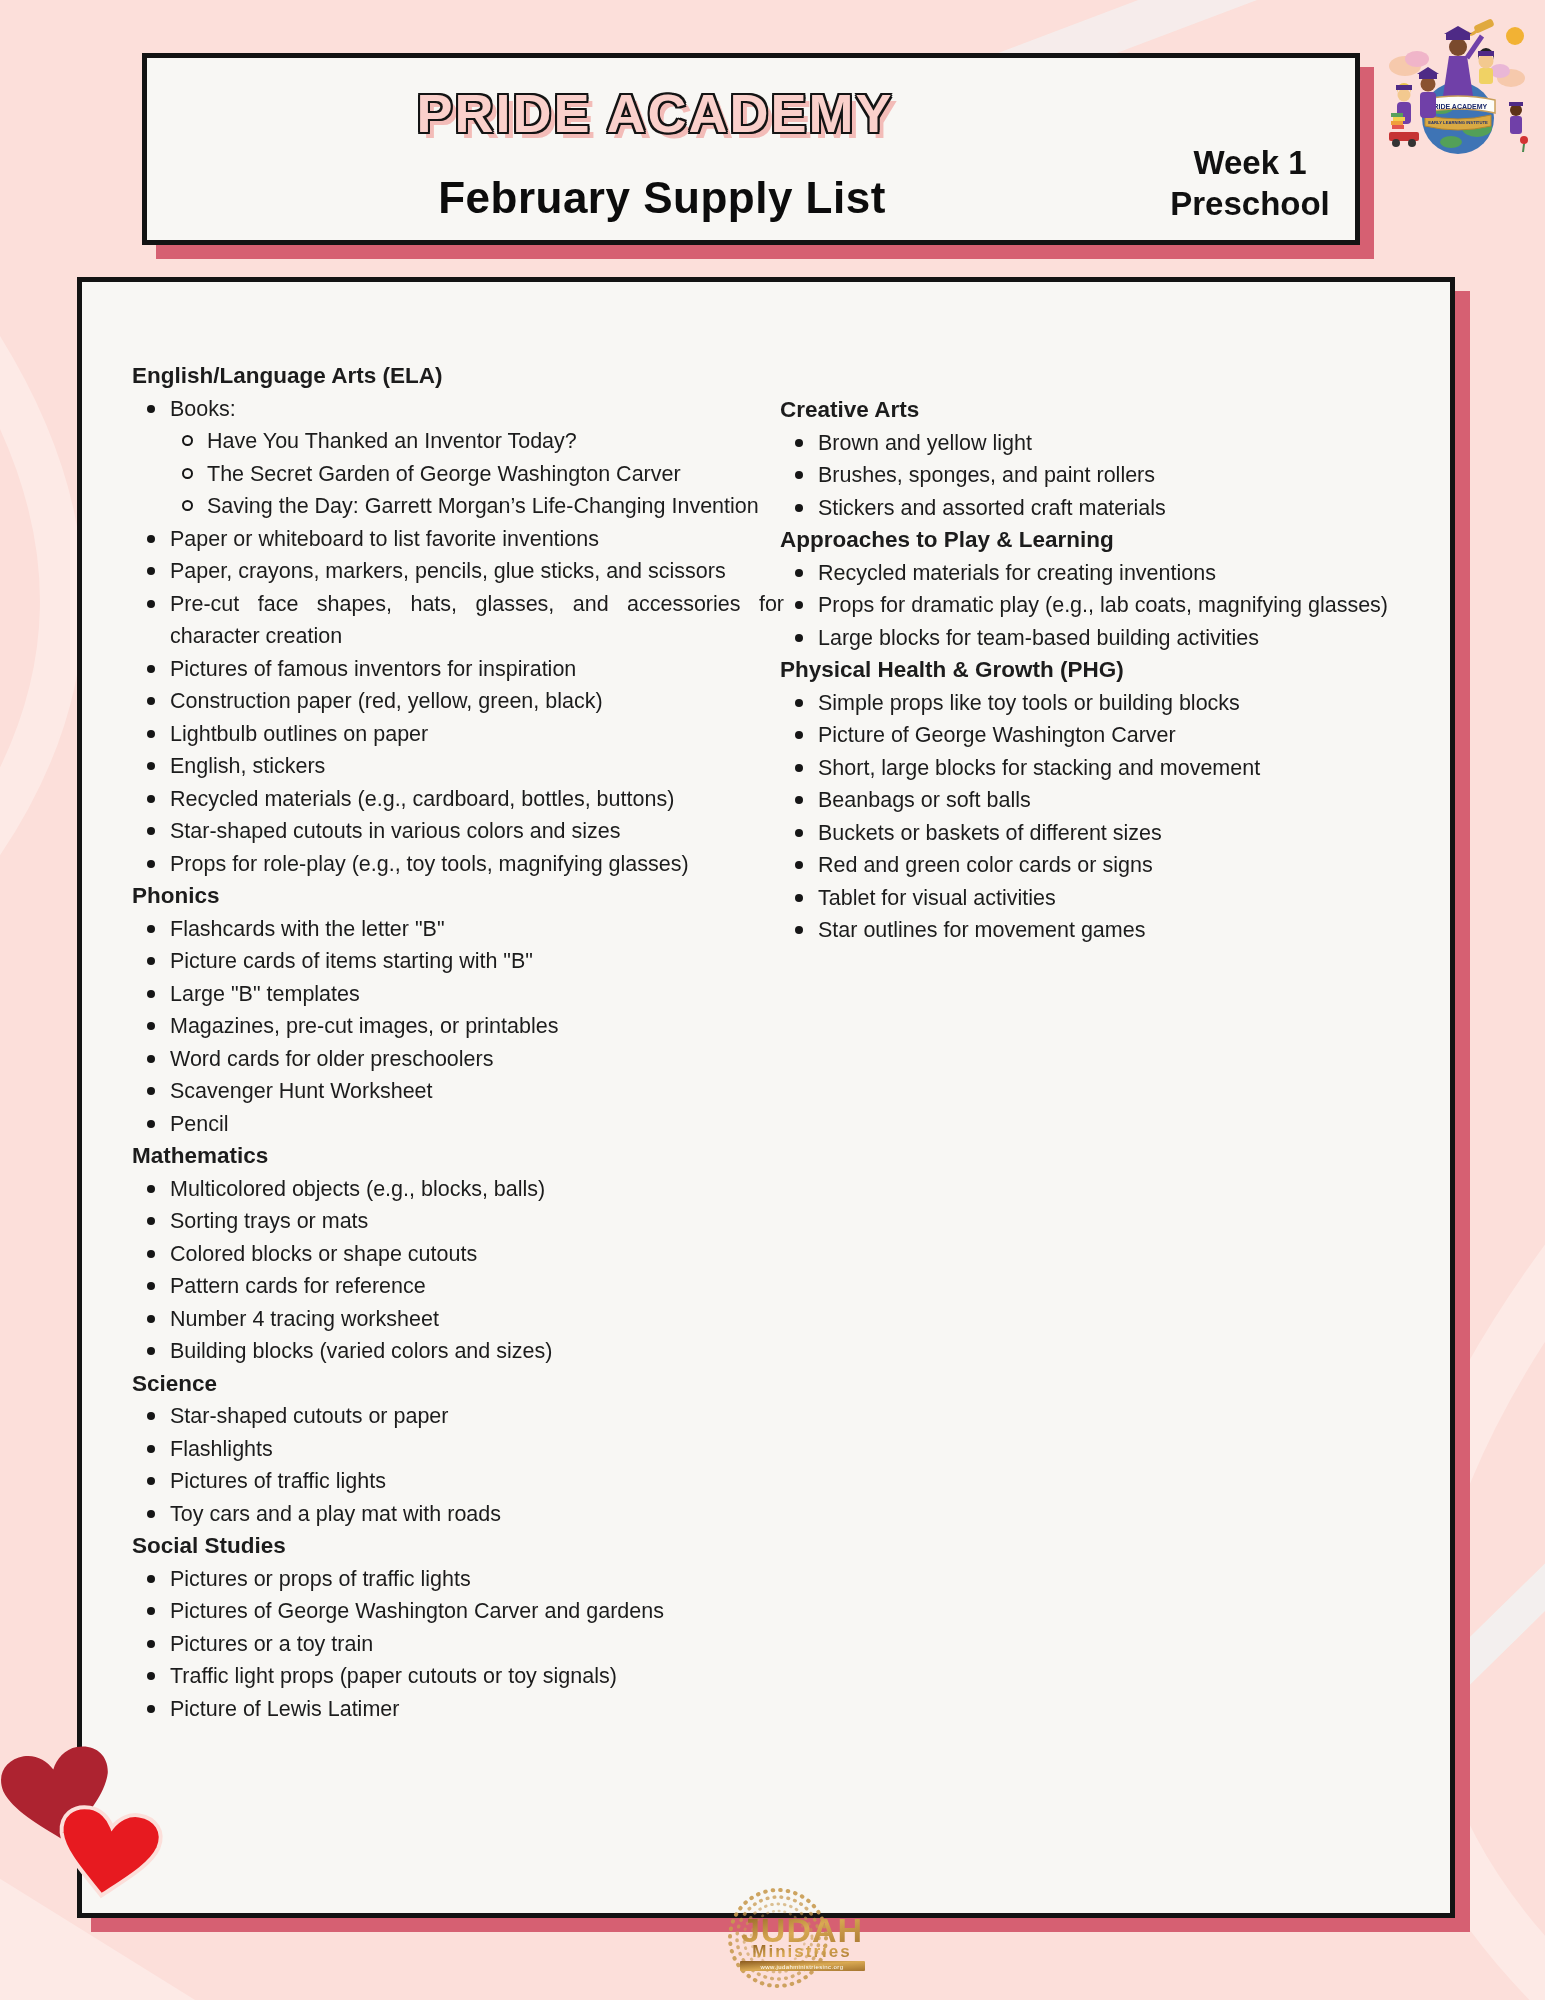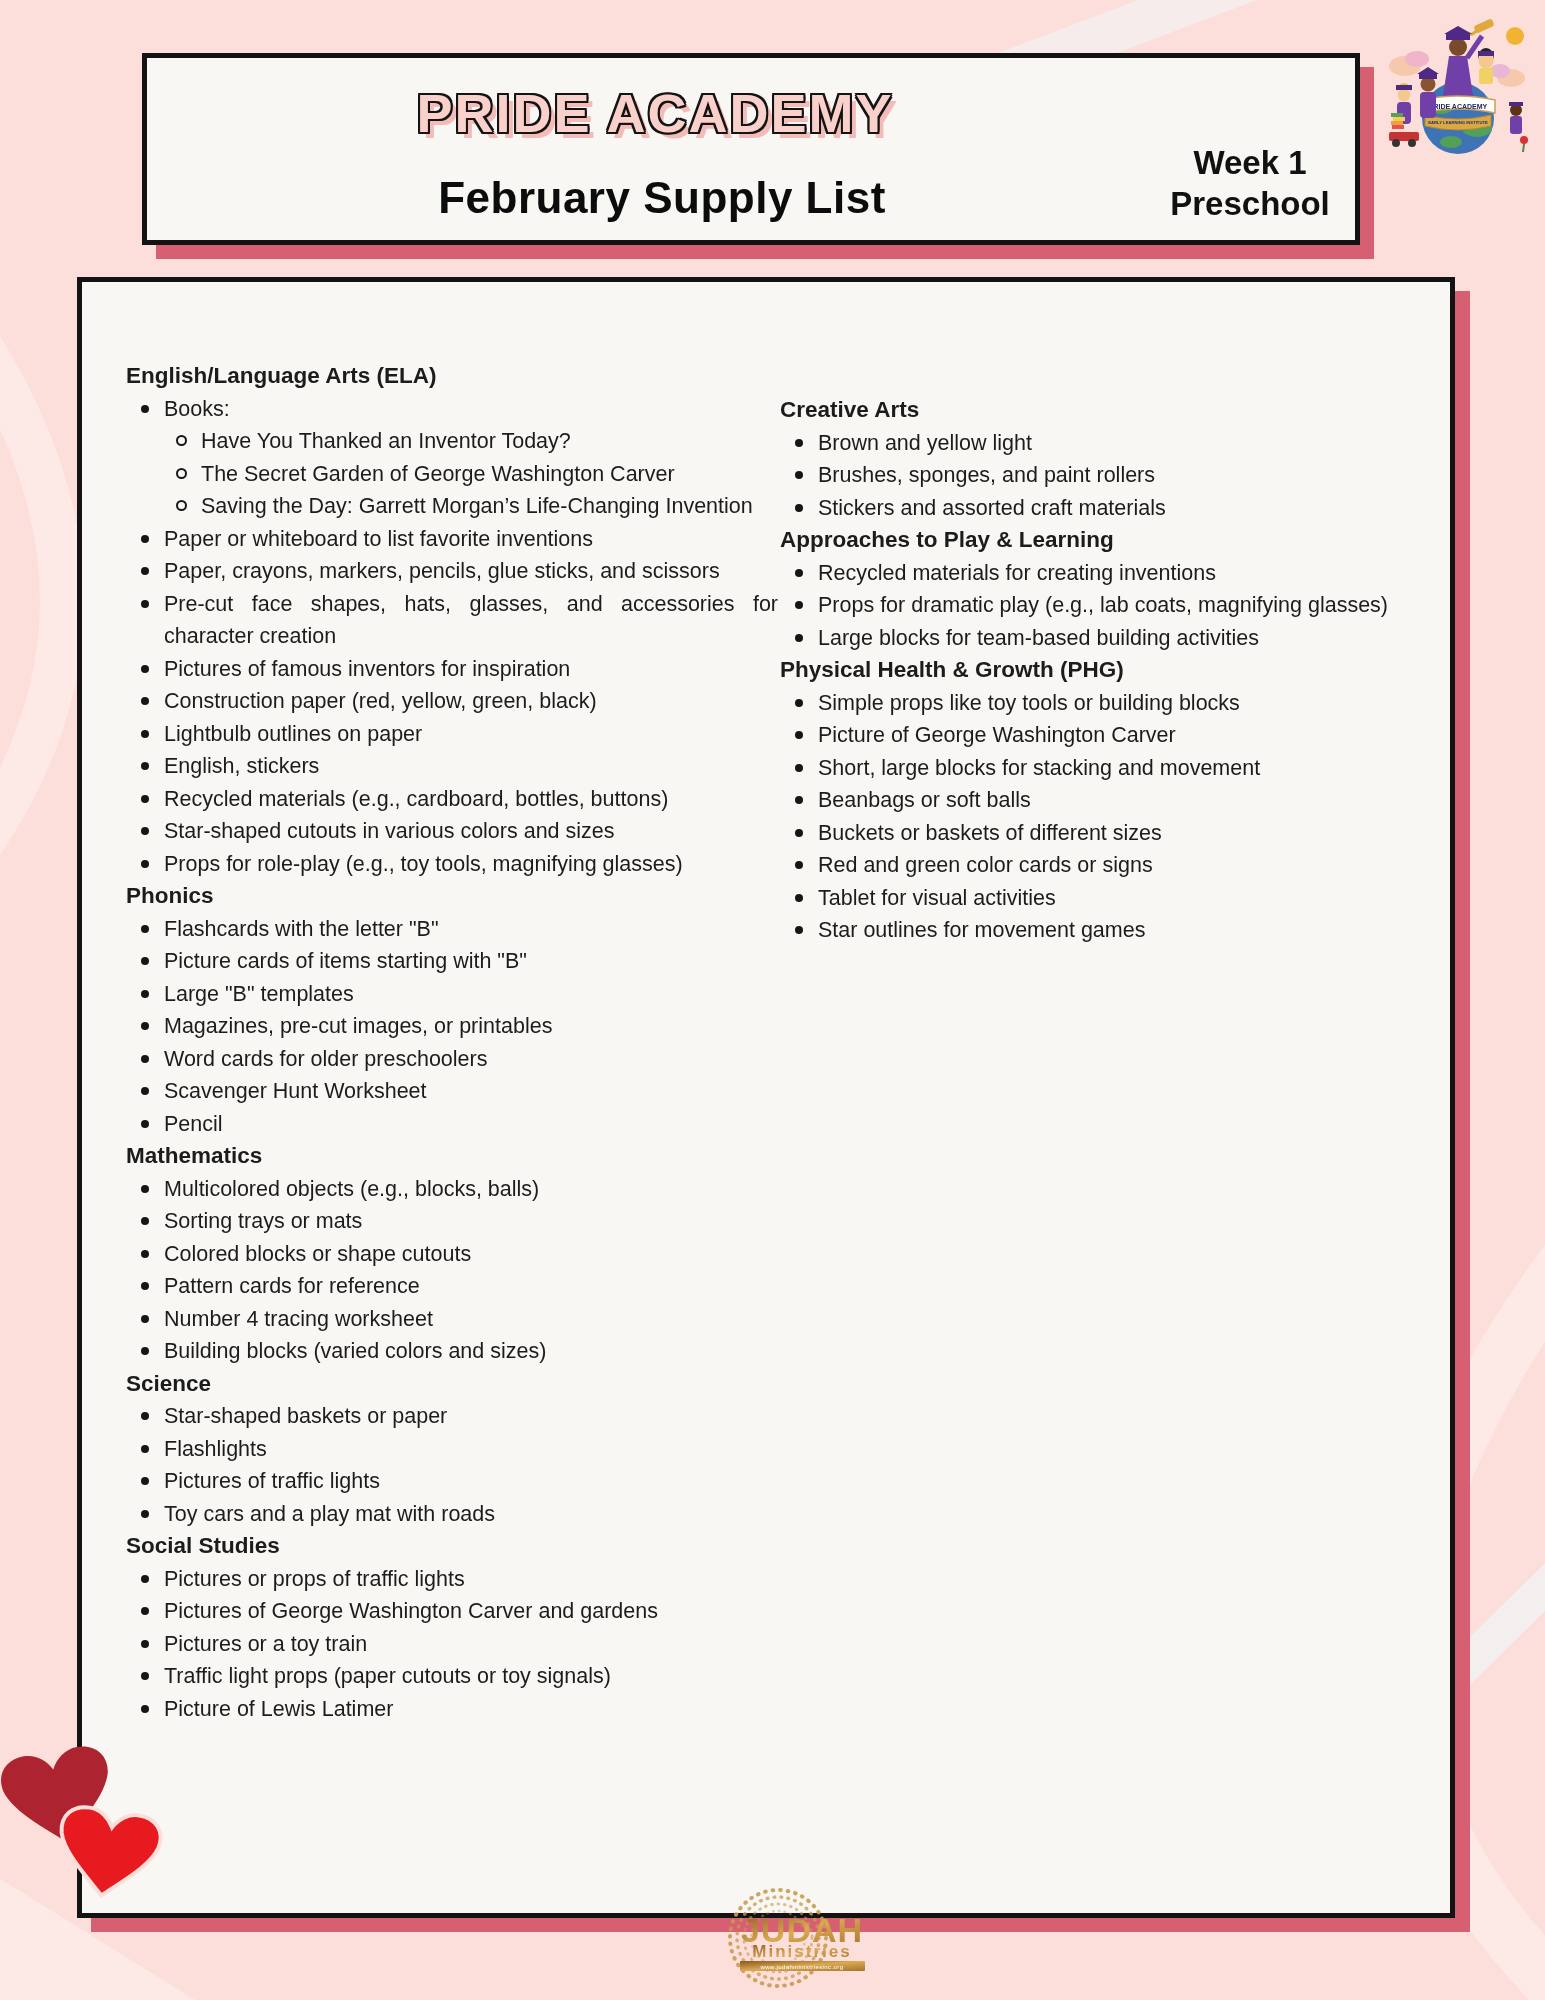--- a/index.html
+++ b/index.html
@@ -41,21 +41,21 @@
   
   .content-shadow{
     position:absolute;left:91px;top:291px;width:1379px;height:1641px;
     background:#d66072;z-index:1;
   }
   .content-box{
     position:absolute;left:77px;top:277px;width:1378px;height:1641px;
     background:#f8f7f4;border:5px solid #131313;box-sizing:border-box;z-index:2;
   }
   .col{position:absolute;font-size:21.5px;line-height:32.5px;}
-  .col-left{left:44px;top:78px;width:652px;}
+  .col-left{left:50px;top:78px;width:652px;}
   .col-right{left:698px;top:112px;width:648px;}
   .sec-title{font-weight:bold;font-size:22.5px;}
   ul.lvl1{list-style:none;margin:0;padding:0;}
   ul.lvl1 > li{position:relative;padding-left:38px;text-align:justify;}
   ul.lvl1 > li::before{
     content:"";position:absolute;left:15px;top:12px;width:8px;height:8px;
     border-radius:50%;background:#161616;
   }
   ul.lvl2{list-style:none;margin:0;padding:0;}
   ul.lvl2 > li{position:relative;padding-left:37px;text-align:justify;}
@@ -192,21 +192,21 @@
       <ul class="lvl1">
         <li>Multicolored objects (e.g., blocks, balls)</li>
         <li>Sorting trays or mats</li>
         <li>Colored blocks or shape cutouts</li>
         <li>Pattern cards for reference</li>
         <li>Number 4 tracing worksheet</li>
         <li>Building blocks (varied colors and sizes)</li>
       </ul>
       <div class="sec-title">Science</div>
       <ul class="lvl1">
-        <li>Star-shaped baskets or paper</li>
+        <li>Star-shaped cutouts or paper</li>
         <li>Flashlights</li>
         <li>Pictures of traffic lights</li>
         <li>Toy cars and a play mat with roads</li>
       </ul>
       <div class="sec-title">Social Studies</div>
       <ul class="lvl1">
         <li>Pictures or props of traffic lights</li>
         <li>Pictures of George Washington Carver and gardens</li>
         <li>Pictures or a toy train</li>
         <li>Traffic light props (paper cutouts or toy signals)</li>

